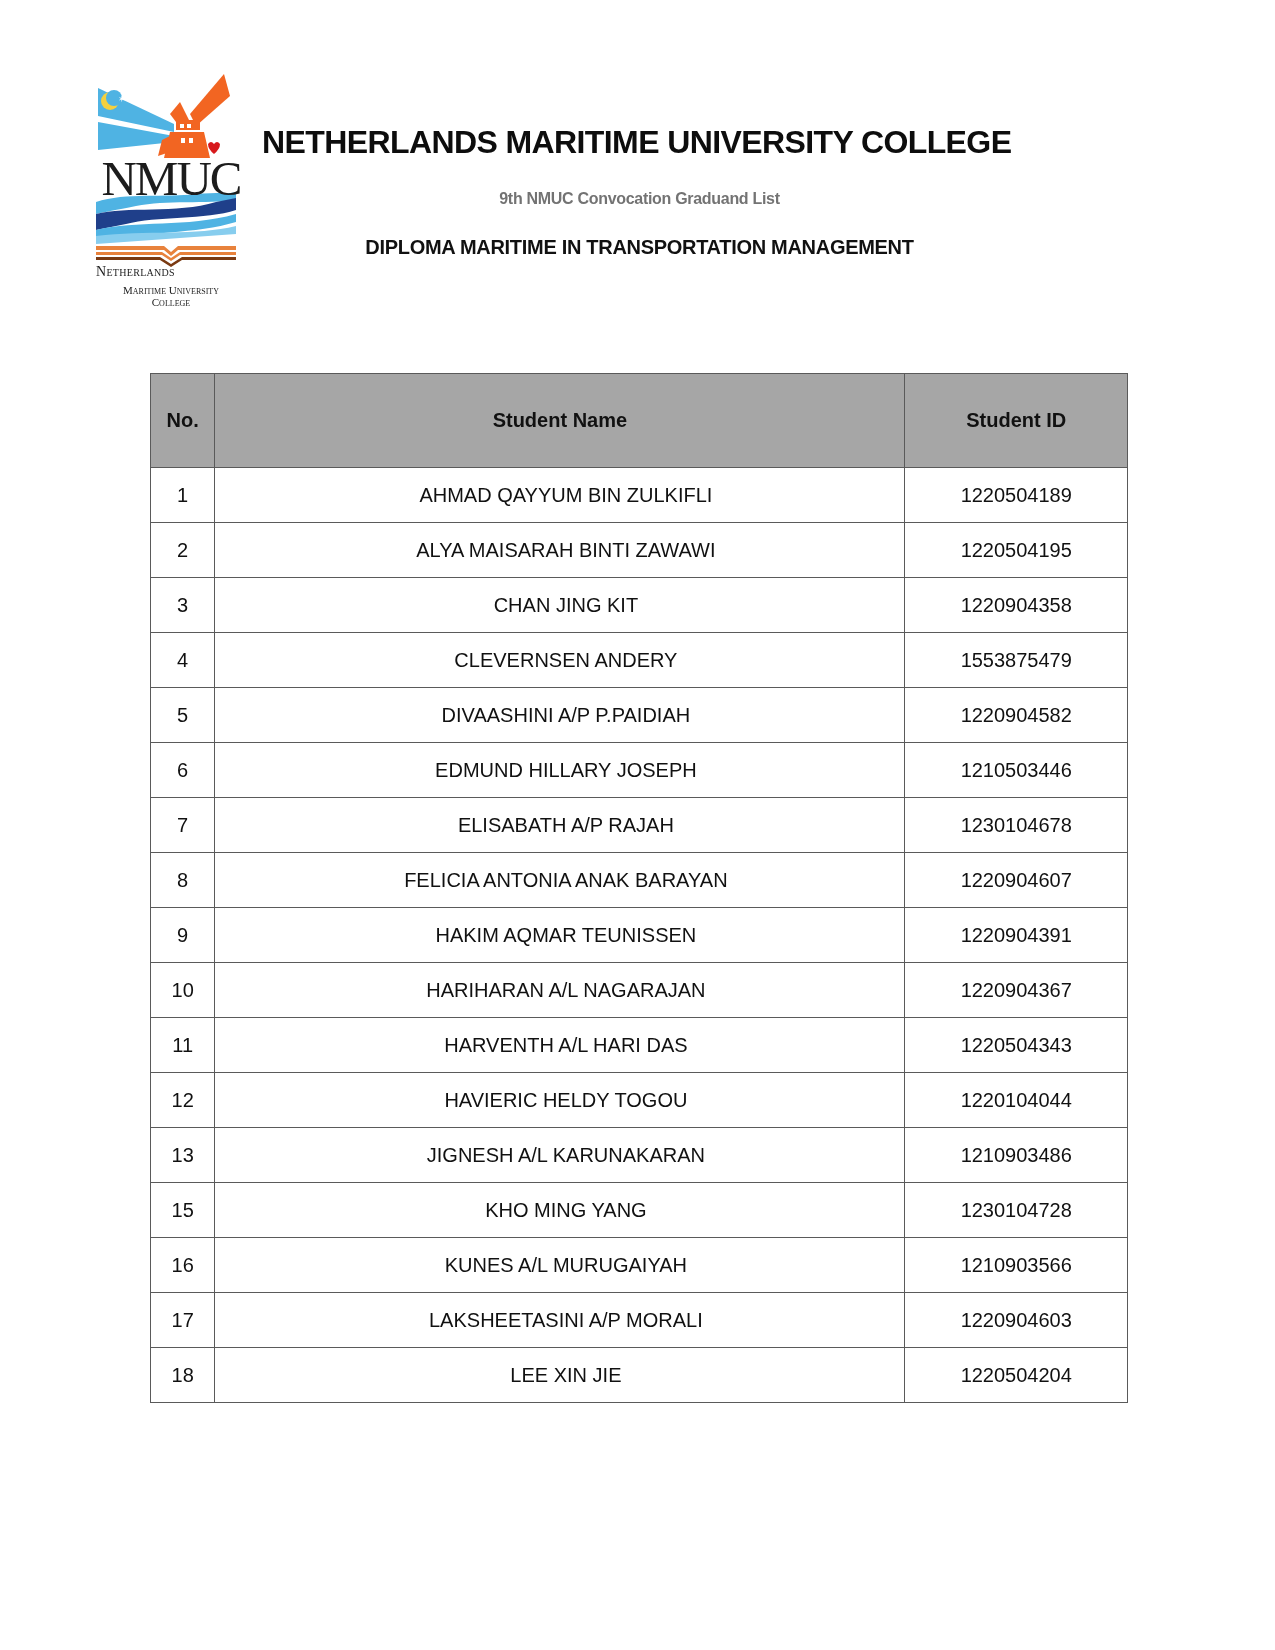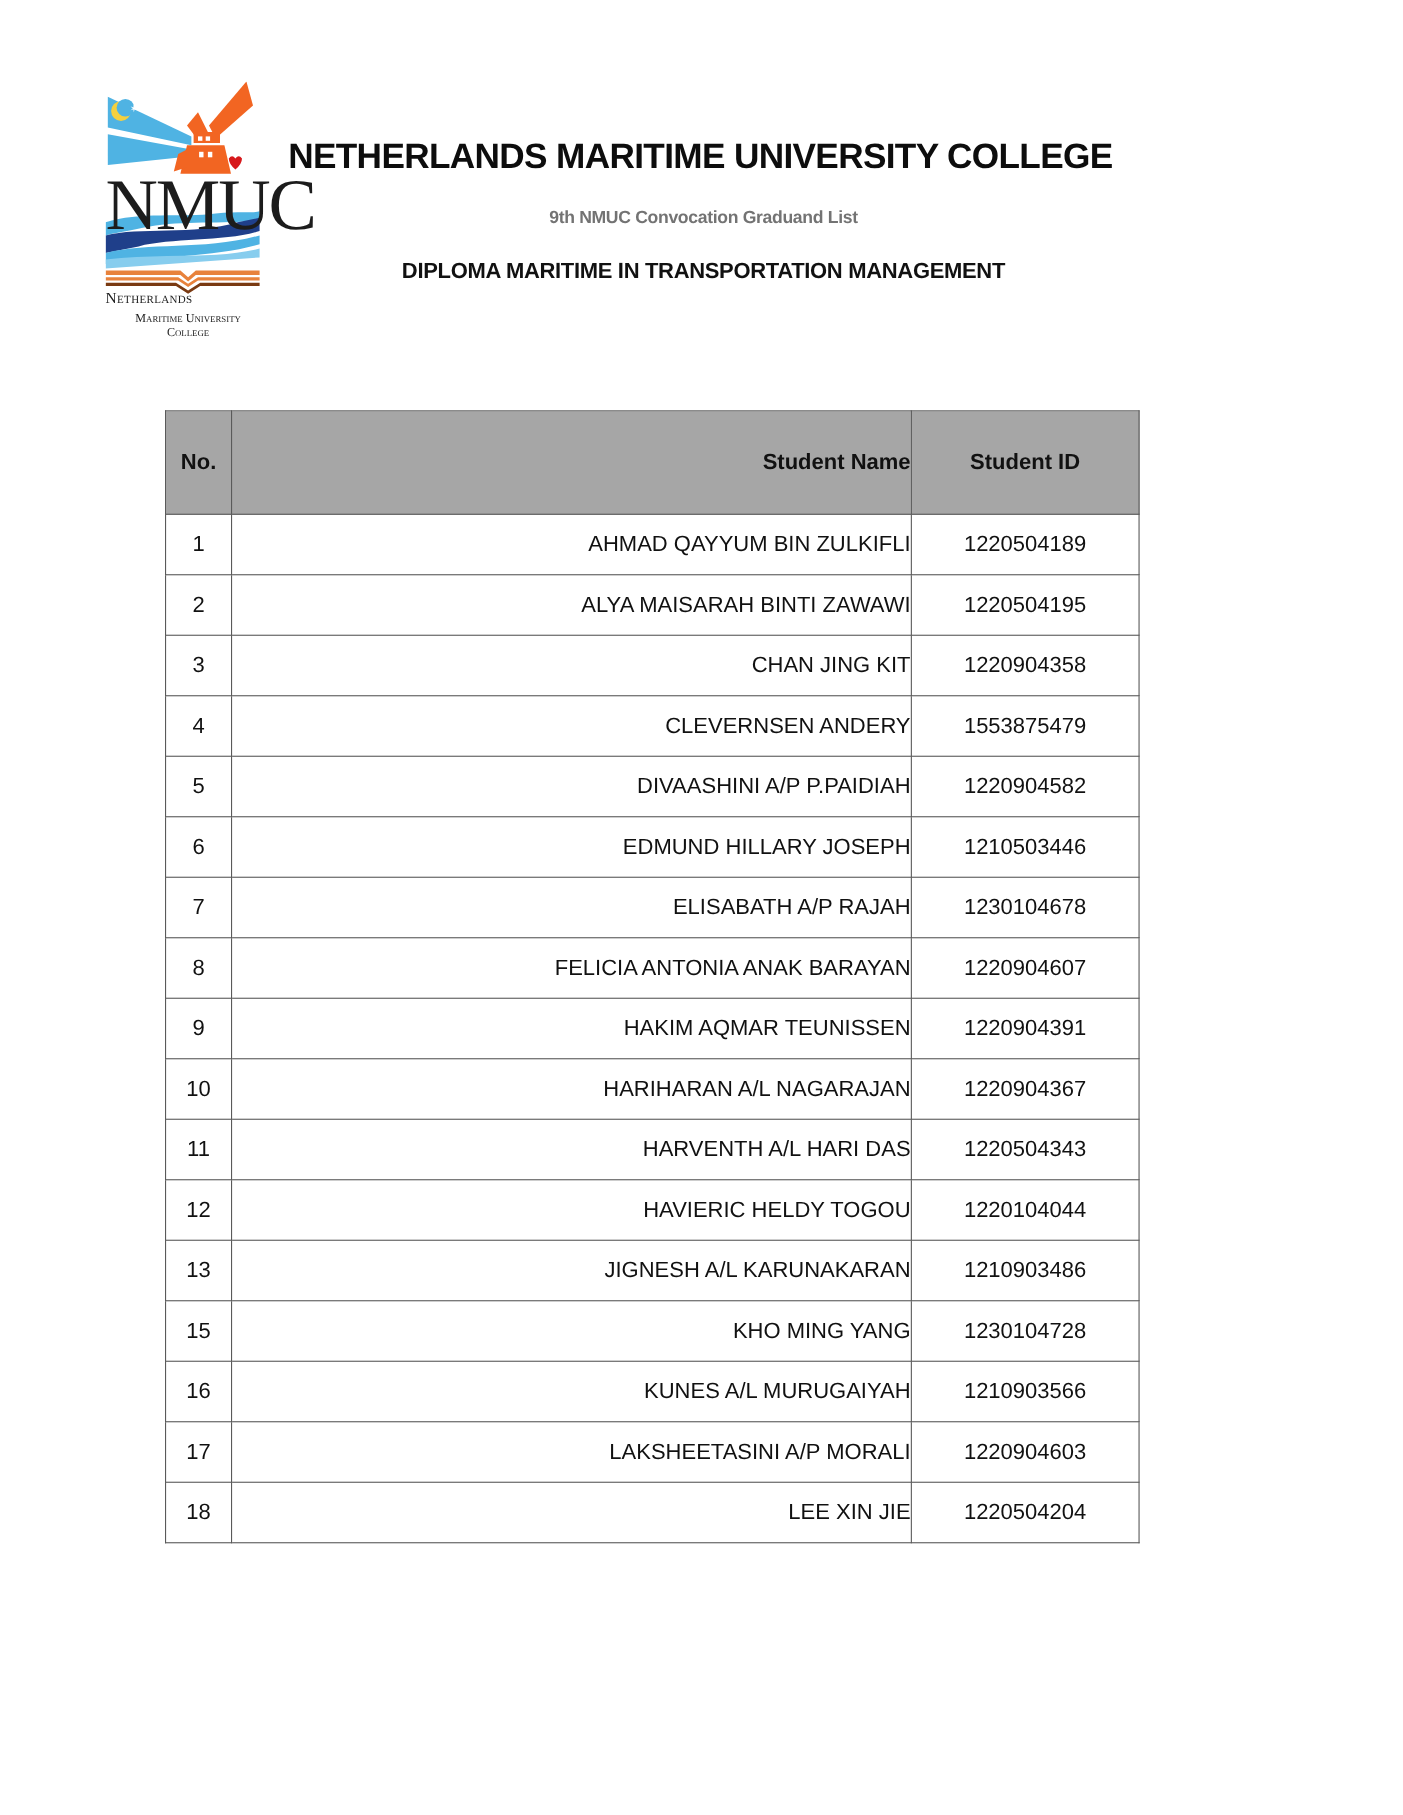--- a/index.html
+++ b/index.html
@@ -23,21 +23,21 @@
       height: 240px;
     }
     .logo svg { display: block; }
     .logo .wordmark {
       position: absolute;
       left: 0;
       top: 80px;
       width: 150px;
       text-align: center;
       font-family: "Liberation Serif", "DejaVu Serif", serif;
-      font-size: 66px;
+      font-size: 49px;
       letter-spacing: -2px;
       color: #1c1c1c;
       line-height: 1;
     }
     .logo .sub1 {
       position: absolute;
       left: 0;
       top: 190px;
       width: 150px;
       text-align: left;
@@ -89,41 +89,41 @@
       text-align: center;
       font-size: 20px;
       font-weight: bold;
       letter-spacing: -0.3px;
       color: #111;
     }
     table.grad {
       position: absolute;
       left: 150px;
       top: 373px;
-      width: 886px;
+      width: 978px;
       border-collapse: collapse;
       font-size: 20px;
     }
     table.grad th, table.grad td {
       border: 1.5px solid #5a5a5a;
       padding: 0;
     }
     table.grad thead th {
       background: #a6a6a6;
       height: 93px;
       font-weight: bold;
       font-size: 20px;
       color: #111;
     }
     table.grad tbody td {
       height: 54px;
       color: #111;
     }
     .col-no { width: 64px; text-align: center; }
-    .col-name { width: 689px; text-align: right; }
+    .col-name { width: 689px; text-align: center; }
     .col-name-head { }
     .col-id { width: 224px; text-align: center; }
     td.col-name { padding-left: 12px !important; }
   </style>
 </head>
 <body>
 
 <div class="logo">
   <svg width="150" height="240" viewBox="0 0 150 240" style="position:absolute;left:0;top:0;">
 

